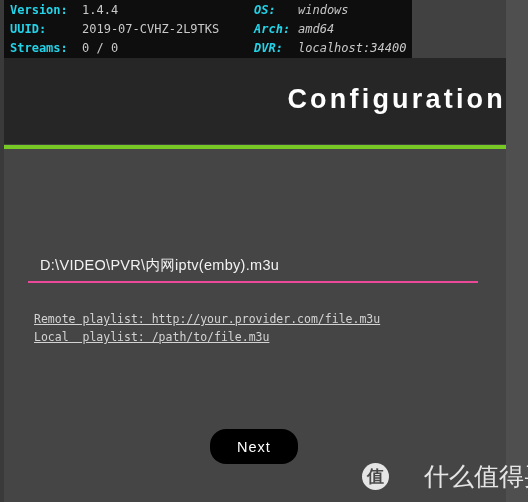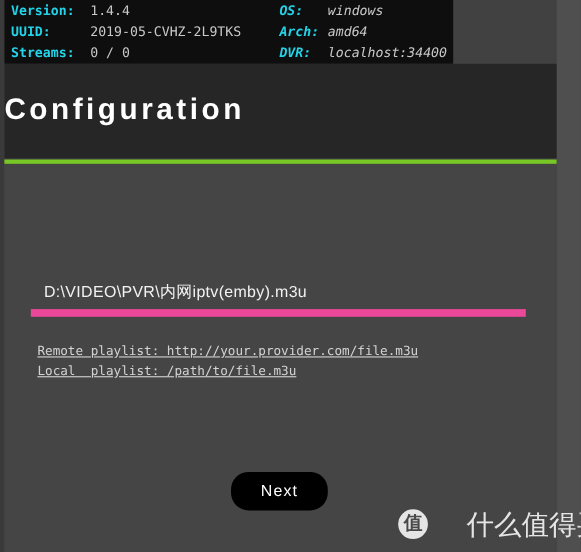--- a/index.html
+++ b/index.html
@@ -88,21 +88,21 @@
     left: 0; top: 58px;
     width: 502px;
     height: 86px;
     background: #262626;
   }
   .title-text {
     position: absolute;
     left: 0;
     top: 26px;
     width: 502px;
-    text-align: left;
+    text-align: right;
     color: #ffffff;
     font-size: 27px;
     font-weight: bold;
     letter-spacing: 3.2px;
   }
 
   
   .green-rule {
     position: absolute;
     left: 0; top: 145px;
@@ -134,21 +134,21 @@
     position: absolute;
     left: 24px;
     top: 108px;
     width: 456px;
   }
   .field-input {
     display: block;
     width: 450px;
     background: transparent;
     border: none;
-    border-bottom: 7px solid #ec4899;
+    border-bottom: 2px solid #ec4899;
     outline: none;
     color: #f2f2f2;
     font-family: "Liberation Sans", sans-serif;
     font-size: 14.5px;
     letter-spacing: .3px;
     padding: 0 0 8px 12px;
     box-sizing: border-box;
   }
 
   .hints {
@@ -224,21 +224,21 @@
   <div class="panel">
 
     <div class="info-bar">
 
       <div class="info-row">
         <span class="info-cell col-left"><span class="info-label lbl-w1">Version:</span><span class="info-value">1.4.4</span></span>
         <span class="info-cell col-right"><span class="info-label lbl-w2">OS:</span><span class="info-value">windows</span></span>
       </div>
 
       <div class="info-row">
-        <span class="info-cell col-left"><span class="info-label lbl-w1">UUID:</span><span class="info-value">2019-05-CVHZ-2L9TKS</span></span>
+        <span class="info-cell col-left"><span class="info-label lbl-w1">UUID:</span><span class="info-value">2019-07-CVHZ-2L9TKS</span></span>
         <span class="info-cell col-right"><span class="info-label lbl-w2">Arch:</span><span class="info-value">amd64</span></span>
       </div>
 
       <div class="info-row">
         <span class="info-cell col-left"><span class="info-label lbl-w1">Streams:</span><span class="info-value">0 / 0</span></span>
         <span class="info-cell col-right"><span class="info-label lbl-w2">DVR:</span><span class="info-value">localhost:34400</span></span>
       </div>
 
     </div>
 

